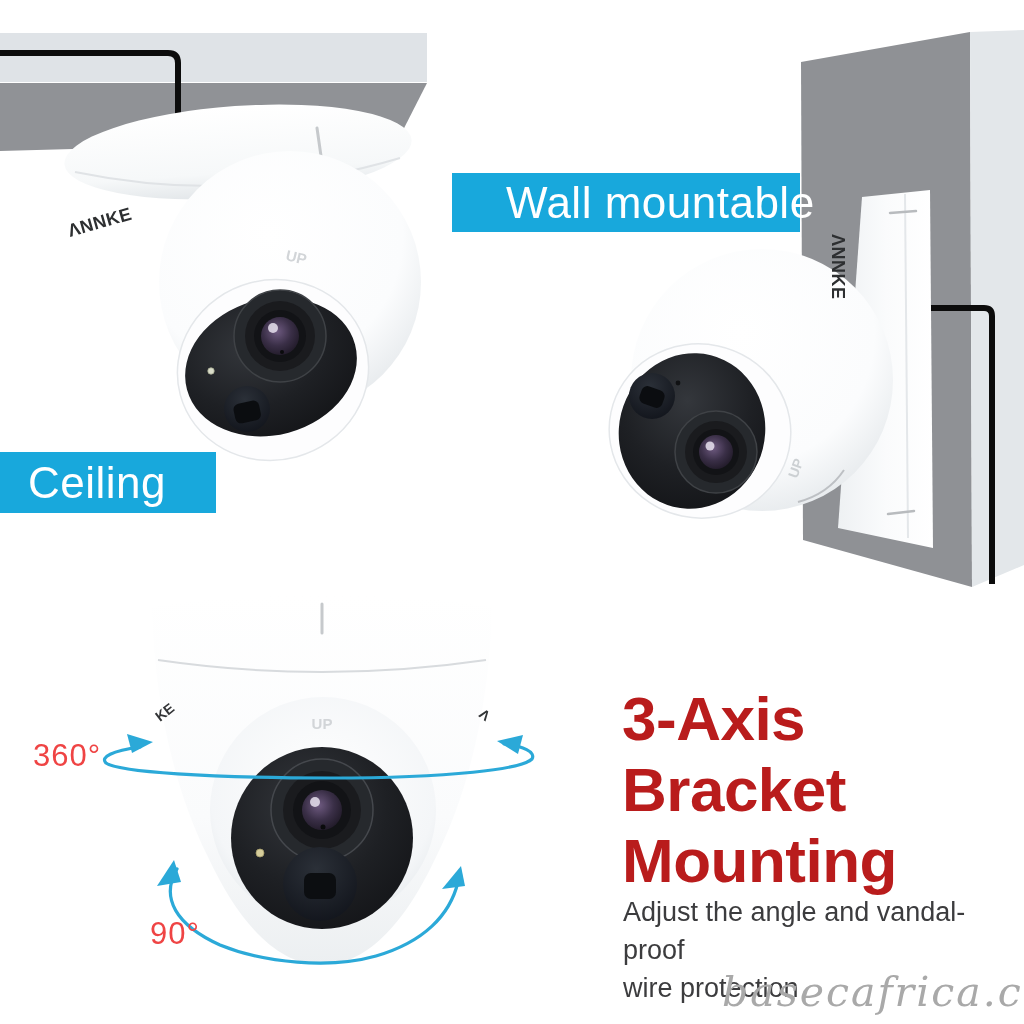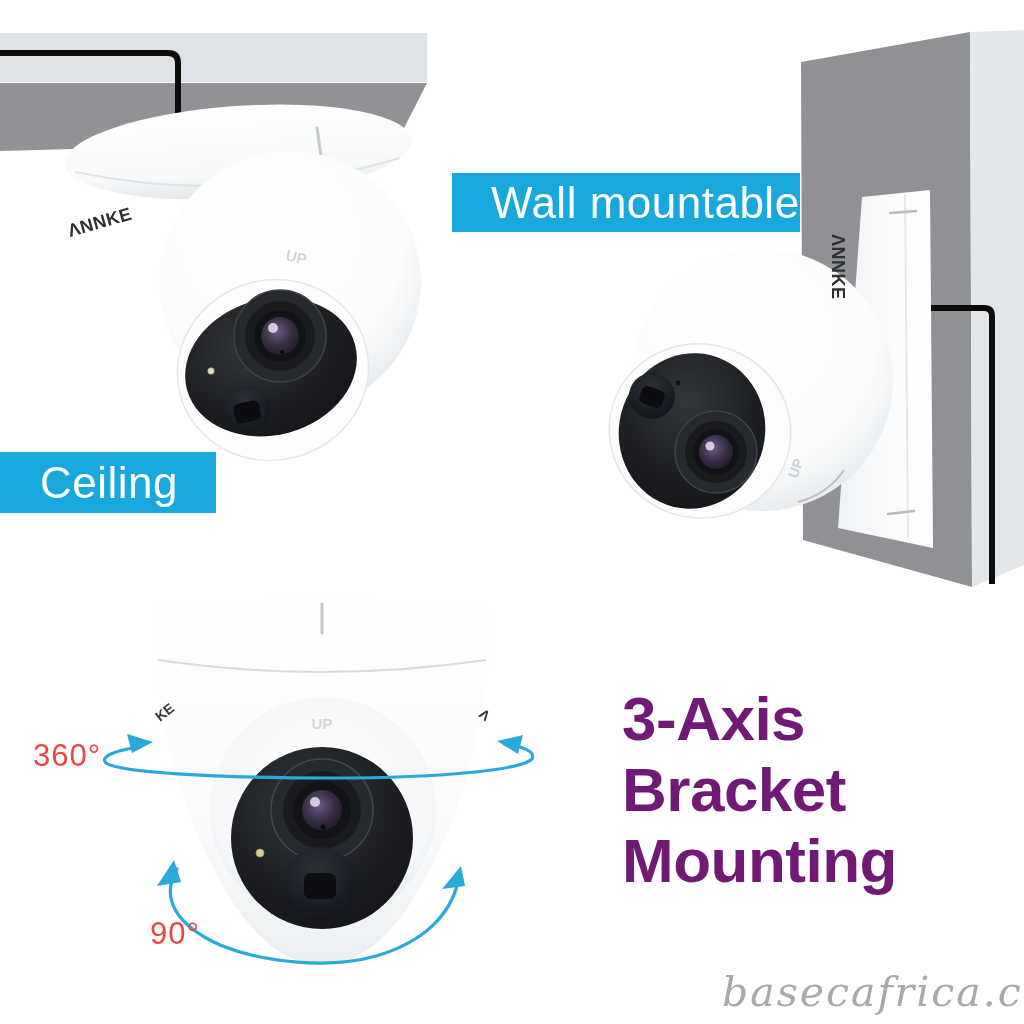--- a/index.html
+++ b/index.html
@@ -14,28 +14,28 @@
   
   .wall-dark{position:absolute;left:800px;top:30px;width:173px;height:560px;background:#8f9195;
     clip-path:polygon(1px 32px,170px 2px,172px 557px,3px 510px);z-index:1;}
   .wall-light{position:absolute;left:968px;top:28px;width:56px;height:562px;background:#e3e7ea;
     clip-path:polygon(2px 4px,56px 2px,56px 537px,4px 559px);z-index:1;}
   
   .scene{position:absolute;left:0;top:0;width:1024px;height:1024px;z-index:4;}
   
   .banner{position:absolute;background:#18a8dc;color:#ffffff;z-index:5;
     font-size:44px;line-height:59px;letter-spacing:.5px;white-space:nowrap;}
-  .banner-wall{left:452px;top:173px;width:348px;height:59px;padding-left:39px;box-sizing:border-box;}
-  .banner-ceiling{left:0;top:452px;width:216px;height:61px;line-height:61px;padding-left:40px;box-sizing:border-box;}
+  .banner-wall{left:452px;top:173px;width:348px;height:59px;padding-left:54px;box-sizing:border-box;}
+  .banner-ceiling{left:0;top:452px;width:216px;height:61px;line-height:61px;padding-left:28px;box-sizing:border-box;}
   
   .deg{position:absolute;color:#ef4444;font-size:31px;letter-spacing:1px;z-index:6;}
   .deg-360{left:33px;top:738px;}
   .deg-90{left:150px;top:916px;text-align:center;}
   
-  .heading{position:absolute;left:622px;top:683px;z-index:6;color:#701a75;
+  .heading{position:absolute;left:622px;top:683px;z-index:6;color:#b91c1c;
     font-size:62px;font-weight:bold;line-height:71px;letter-spacing:-.5px;}
   .subtitle{position:absolute;left:623px;top:893px;z-index:6;color:#3c3c3e;
     font-size:27px;line-height:38px;}
   .watermark{position:absolute;left:722px;top:968px;z-index:7;color:#a9a9a9;
     font-family:"DejaVu Serif",serif;font-style:italic;font-size:41px;letter-spacing:2px;}
 </style>
 </head>
 <body>
 
 <div class="canvas">
@@ -186,16 +186,20 @@
   <div class="banner banner-ceiling">Ceiling</div>
 
   <div class="deg deg-360">360°</div>
   <div class="deg deg-90">90°</div>
 
   <div class="heading">
     <div>3-Axis</div>
     <div>Bracket</div>
     <div>Mounting</div>
   </div>
+  <div class="subtitle">
+    <div>Adjust the angle and vandal-proof</div>
+    <div>wire protection</div>
+  </div>
 
   <div class="watermark">basecafrica.com</div>
 
 </div>
 
 </body></html>

